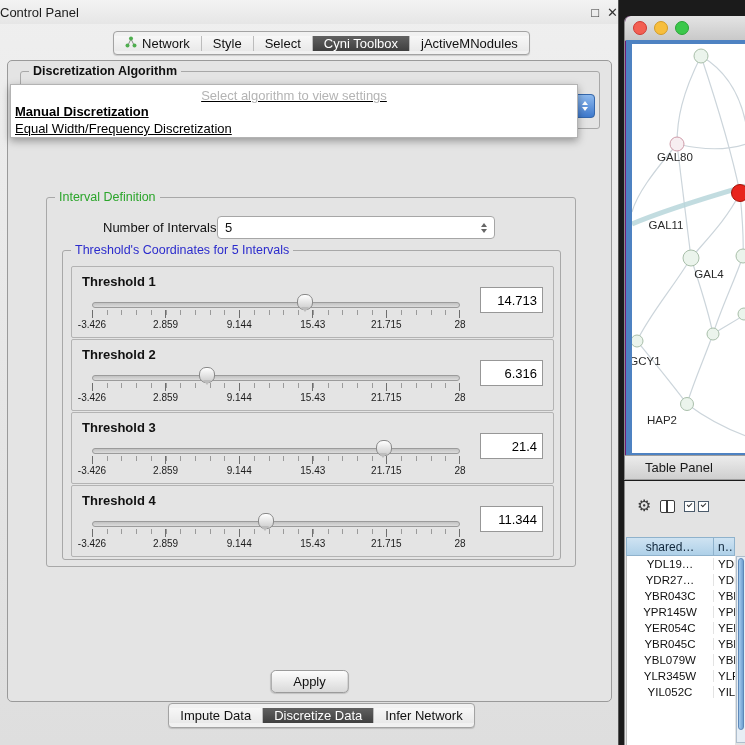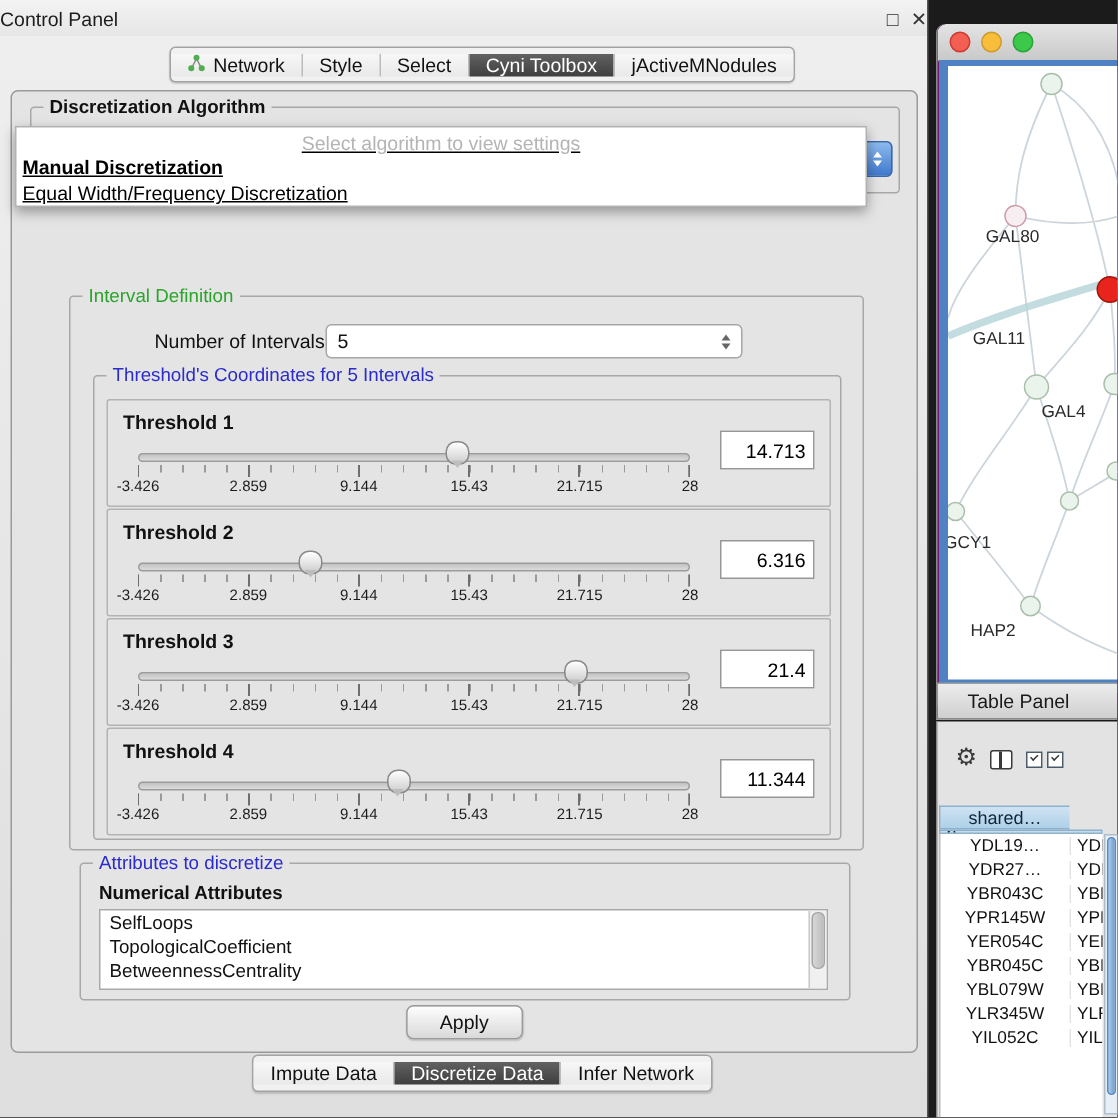--- a/index.html
+++ b/index.html
@@ -77,21 +77,21 @@
   .table-panel-bar{position:absolute;left:624px;top:455px;width:121px;height:25px;background:linear-gradient(#ececec,#cfcfcf);border-left:1px solid #8a8a8a;border-top:1px solid #9e9e9e;border-bottom:1px solid #9e9e9e;display:flex;align-items:center;padding-left:20px;font-size:13px;color:#1a1a1a;box-sizing:border-box;}
 
   .table-window{position:absolute;left:624px;top:481px;width:121px;height:264px;background:#e3e3e3;border-left:1px solid #8a8a8a;overflow:hidden;}
   .tbl-toolbar{position:absolute;left:0;top:12px;height:26px;display:flex;align-items:center;gap:9px;padding-left:12px;}
   .gear{font-size:16px;color:#3a3a3a;line-height:1;}
   .col-icon{display:inline-block;width:13px;height:11px;border:1.5px solid #3a3a3a;border-radius:2px;position:relative;background:#fff;}
   .col-icon::after{content:"";position:absolute;left:5px;top:0;bottom:0;width:1.5px;background:#3a3a3a;}
   .cb{display:inline-block;width:9px;height:9px;border:1px solid #4a5a6a;background:#fff;position:relative;}
   .cb::after{content:"";position:absolute;left:2px;top:1px;width:4px;height:2px;border-left:1.5px solid #333;border-bottom:1.5px solid #333;transform:rotate(-45deg);}
   .cb-pair{display:inline-flex;gap:3px;}
-  .tbl-header{position:absolute;left:1px;right:11px;top:56px;height:19px;display:flex;flex-direction:column;}
+  .tbl-header{position:absolute;left:1px;right:11px;top:56px;height:19px;display:flex;}
   .hcell{background:linear-gradient(#cfe3f2,#aed0e8);border:1px solid #8fb2cc;border-right-width:0;font-size:12px;color:#10263a;display:flex;align-items:center;justify-content:center;overflow:hidden;white-space:nowrap;}
   .hcell.c1{width:86px;}
   .hcell.c2{flex:1;border-right-width:1px;justify-content:flex-start;padding-left:4px;}
   .tbl-rows{position:absolute;left:1px;right:11px;top:75px;bottom:0;background:#fff;border-left:1px solid #bcbcbc;}
   .trow{display:flex;height:16px;align-items:center;}
   .tcell{font-size:11.5px;color:#111;overflow:hidden;white-space:nowrap;}
   .tcell.c1{width:86px;text-align:center;border-right:1px solid #e3e3e3;}
   .tcell.c2{flex:1;padding-left:4px;}
   .tbl-scroll{position:absolute;right:0;top:75px;bottom:2px;width:10px;background:#e7eef5;border:1px solid #aebecd;box-sizing:border-box;}
   .tbl-scroll .bthumb{position:absolute;left:1px;right:1px;top:1px;height:92%;background:linear-gradient(90deg,#a8cdef,#6e9fd0);border:1px solid #5d88b8;border-radius:4px;}
@@ -241,32 +241,20 @@
                 <span class="tl p3">15.43</span>
                 <span class="tl p4">21.715</span>
                 <span class="tl p5">28</span>
               </div>
             </div>
             <input class="value-box" value="11.344" style="">
           </div>
         </div>
       </div>
 
-      <div class="group" style="left:45px;top:514px;width:512px;height:90px;">
-        <span class="glabel blue">Attributes to discretize</span>
-        <div class="attr-title">Numerical Attributes</div>
-        <div class="attr-list">
-          <div class="attr-item">SelfLoops</div>
-          <div class="attr-item">TopologicalCoefficient</div>
-          <div class="attr-item">BetweennessCentrality</div>
-          <div class="vscroll">
-              <div class="vthumb"></div>
-            </div>
-        </div>
-      </div>
 
       <button class="apply-btn">Apply</button>
     </div>
 
     <div class="bottom-tabbar">
       <div class="tabgroup" style="height:23px;">
         <div class="tab">
           <span>Impute Data</span>
         </div>
         <div class="tab active">

